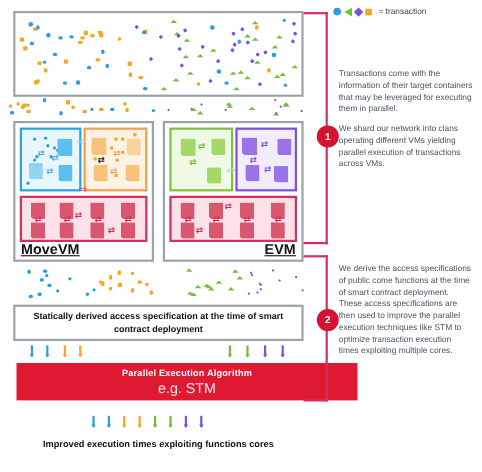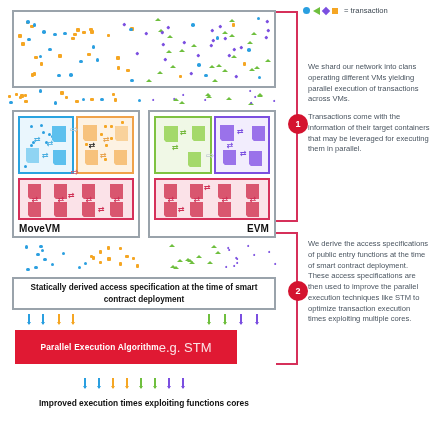--- a/index.html
+++ b/index.html
@@ -25,22 +25,23 @@
   .tk.dia{transform:rotate(45deg);border-radius:1px;}
 
   
   .vm-panel{
     border:2px solid #9aa3ab;background:#ffffff;box-sizing:border-box;
     position:absolute;
   }
   #movevm-panel{left:12px;top:110px;width:128px;height:128px;}
   #evm-panel{left:148px;top:110px;width:128px;height:128px;}
   .vm-label{
-    position:absolute;bottom:2px;font-size:10px;font-weight:bold;color:#111;
+    position:absolute;bottom:2px;font-size:13px;font-weight:bold;color:#111;
     letter-spacing:.1px;
+    text-decoration:underline;
   }
   #movevm-label{left:5px;}
   #evm-label{right:5px;}
 
   .clan{position:absolute;box-sizing:border-box;}
   .clan.blue  {border:2px solid #29a3e0;background:#eaf6fd;}
   .clan.orange{border:2px solid #f0a24a;background:#fdf2e3;}
   .clan.green {border:2px solid #7fc241;background:#f0f8e6;}
   .clan.purple{border:2px solid #7b4fe0;background:#f2edfd;}
   .clan.pink  {border:2px solid #d6305a;background:#fbe2e8;}
@@ -55,22 +56,22 @@
   
   #spec-box{
     left:12px;top:277px;width:264px;height:33px;
     border:2px solid #9aa3ab;background:#ffffff;box-sizing:border-box;
     display:flex;align-items:center;justify-content:center;text-align:center;
   }
   #spec-text{font-size:8.2px;font-weight:bold;line-height:1.35;color:#111;padding:0 8px;}
 
   
   #algo-bar{
-    left:15px;top:330px;width:222px;height:34px;background:#e01933;
-    display:flex;align-items:center;justify-content:center;
+    left:15px;top:330px;width:310px;height:34px;background:#e01933;
+    display:flex;flex-direction:column;align-items:center;justify-content:center;
     color:#ffffff;
   }
   #algo-title{font-size:8.3px;font-weight:bold;letter-spacing:.2px;}
   #algo-sub{font-size:13px;margin-top:1px;color:#fbe3e6;}
 
   #outcome{
     left:15px;top:398px;width:258px;text-align:center;
     font-size:8.4px;font-weight:bold;line-height:1.35;color:#111;
   }
 
@@ -518,19 +519,19 @@
 
 <div id="legend">
   <span class="lg" style="width:7px;height:7px;border-radius:50%;background:#2a9fe0;"></span>
   <span class="lg" style="width:0;height:0;border-top:4px solid transparent;border-bottom:4px solid transparent;border-right:7px solid #6fbf3e;"></span>
   <span class="lg" style="width:6px;height:6px;background:#7b4fe0;transform:rotate(45deg);"></span>
   <span class="lg" style="width:6px;height:6px;background:#f5a623;"></span>
   <span id="legend-label">= transaction</span>
 </div>
 
 <div class="callout" id="callout1">
+  <p>Transactions come with the information of their target containers that may be leveraged for executing them in parallel.</p>
   <p>We shard our network into clans operating different VMs yielding parallel execution of transactions across VMs.</p>
-  <p>Transactions come with the information of their target containers that may be leveraged for executing them in parallel.</p>
 </div>
 
 <div class="callout" id="callout2">
-  <p>We derive the access specifications of public entry functions at the time of smart contract deployment. These access specifications are then used to improve the parallel execution techniques like STM to optimize transaction execution times exploiting multiple cores.</p>
+  <p>We derive the access specifications of public come functions at the time of smart contract deployment. These access specifications are then used to improve the parallel execution techniques like STM to optimize transaction execution times exploiting multiple cores.</p>
 </div>
 
 </body></html>

